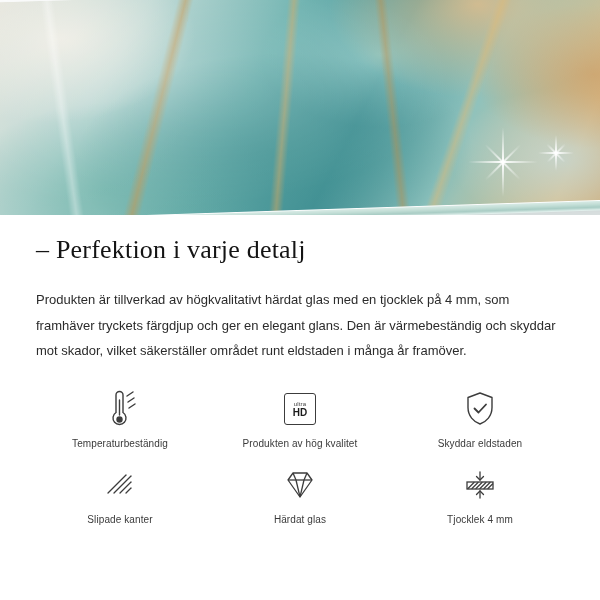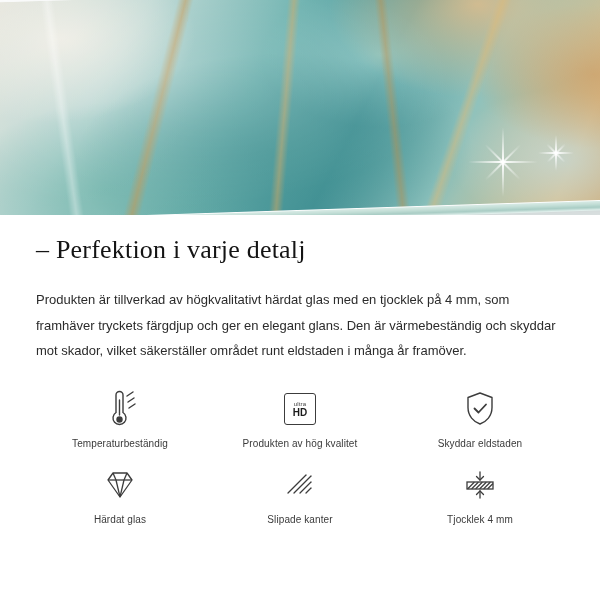--- a/index.html
+++ b/index.html
@@ -243,42 +243,42 @@
         <svg width="40" height="42" viewBox="0 0 40 42" fill="none" stroke="#3c3c3c" stroke-width="1.4" stroke-linecap="round" stroke-linejoin="round">
           <path d="M20 5l12 4.5v10c0 8.5-5.6 14.2-12 16.5-6.4-2.3-12-8-12-16.5v-10L20 5z"></path>
           <polyline points="14.5,20.5 18.5,24.5 26,16.5" stroke-width="1.8"></polyline>
         </svg>
       </div>
       <div class="feature-label">Skyddar eldstaden</div>
     </div>
 
     <div class="feature">
       <div class="feature-icon">
+        <svg width="40" height="40" viewBox="0 0 40 40" fill="none" stroke="#3c3c3c" stroke-width="1.3" stroke-linecap="round">
+          <line x1="8" y1="28" x2="26" y2="10"></line>
+          <line x1="14" y1="28" x2="31" y2="11"></line>
+          <line x1="20" y1="28" x2="31" y2="17"></line>
+          <line x1="26" y1="28" x2="31" y2="23"></line>
+        </svg>
+      </div>
+      <div class="feature-label">Slipade kanter</div>
+    </div>
+
+    <div class="feature">
+      <div class="feature-icon">
         <svg width="40" height="40" viewBox="0 0 40 40" fill="none" stroke="#3c3c3c" stroke-width="1.3" stroke-linejoin="round">
           <path d="M8 15l5-7h14l5 7-12 17L8 15z"></path>
           <line x1="8" y1="15" x2="32" y2="15"></line>
           <line x1="13" y1="8" x2="16" y2="15"></line>
           <line x1="27" y1="8" x2="24" y2="15"></line>
           <line x1="16" y1="15" x2="20" y2="32"></line>
           <line x1="24" y1="15" x2="20" y2="32"></line>
         </svg>
       </div>
       <div class="feature-label">Härdat glas</div>
-    </div>
-
-    <div class="feature">
-      <div class="feature-icon">
-        <svg width="40" height="40" viewBox="0 0 40 40" fill="none" stroke="#3c3c3c" stroke-width="1.3" stroke-linecap="round">
-          <line x1="8" y1="28" x2="26" y2="10"></line>
-          <line x1="14" y1="28" x2="31" y2="11"></line>
-          <line x1="20" y1="28" x2="31" y2="17"></line>
-          <line x1="26" y1="28" x2="31" y2="23"></line>
-        </svg>
-      </div>
-      <div class="feature-label">Slipade kanter</div>
     </div>
 
     <div class="feature">
       <div class="feature-icon">
         <svg width="42" height="40" viewBox="0 0 42 40" fill="none" stroke="#3c3c3c" stroke-width="1.3" stroke-linecap="round">
           <line x1="21" y1="7" x2="21" y2="15"></line>
           <polyline points="17.5,11.5 21,15 24.5,11.5"></polyline>
           <rect x="8" y="17" width="26" height="7"></rect>
           <line x1="9" y1="23.5" x2="15" y2="17.5"></line>
           <line x1="13" y1="23.5" x2="19" y2="17.5"></line>

